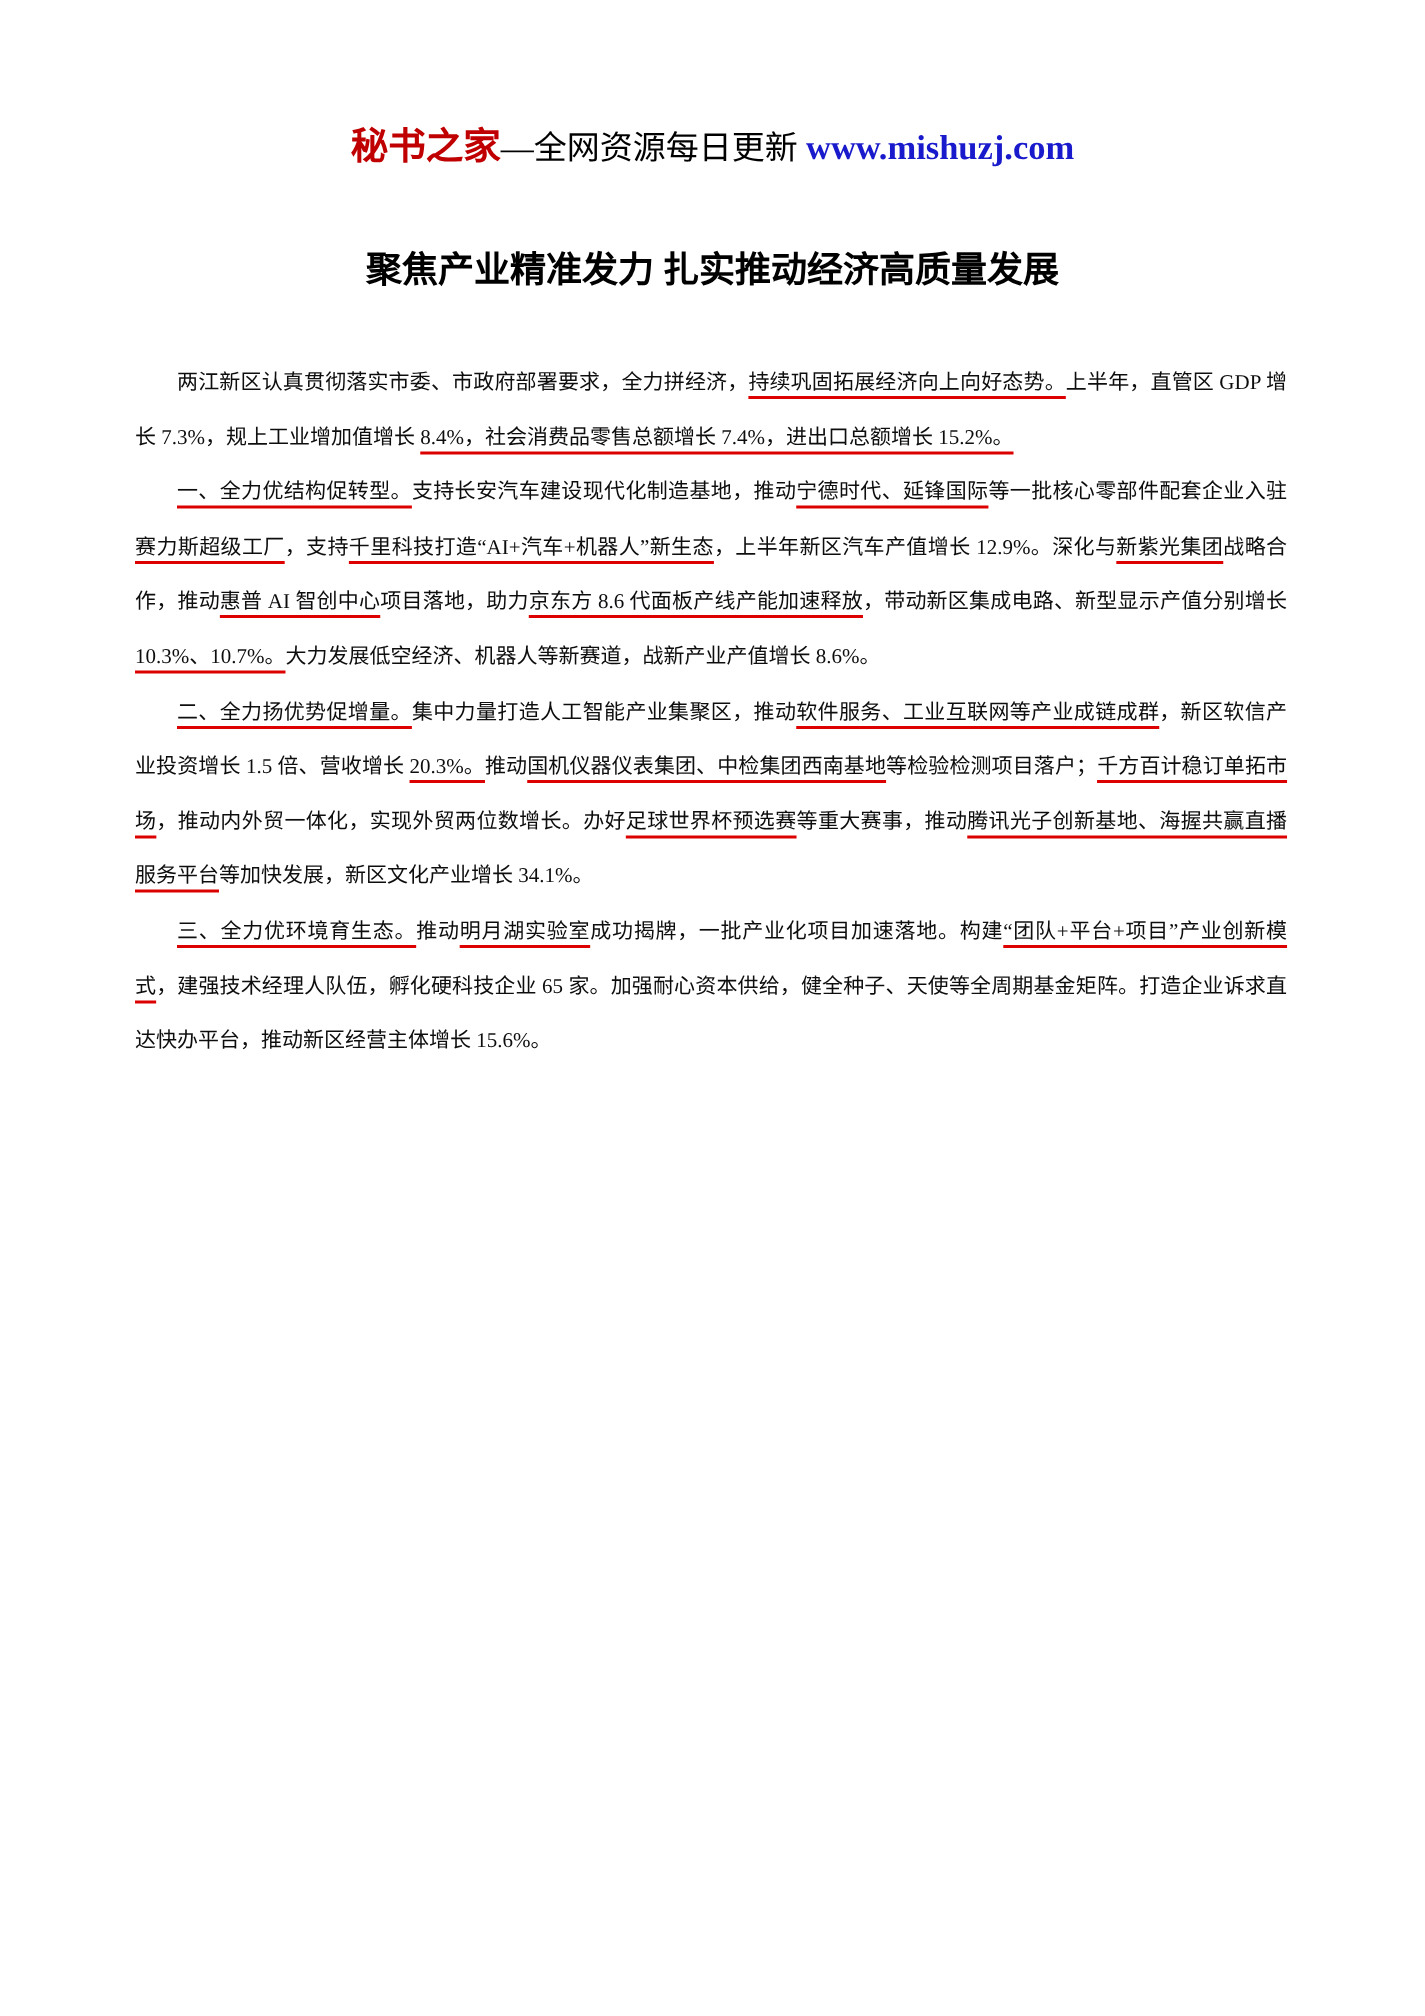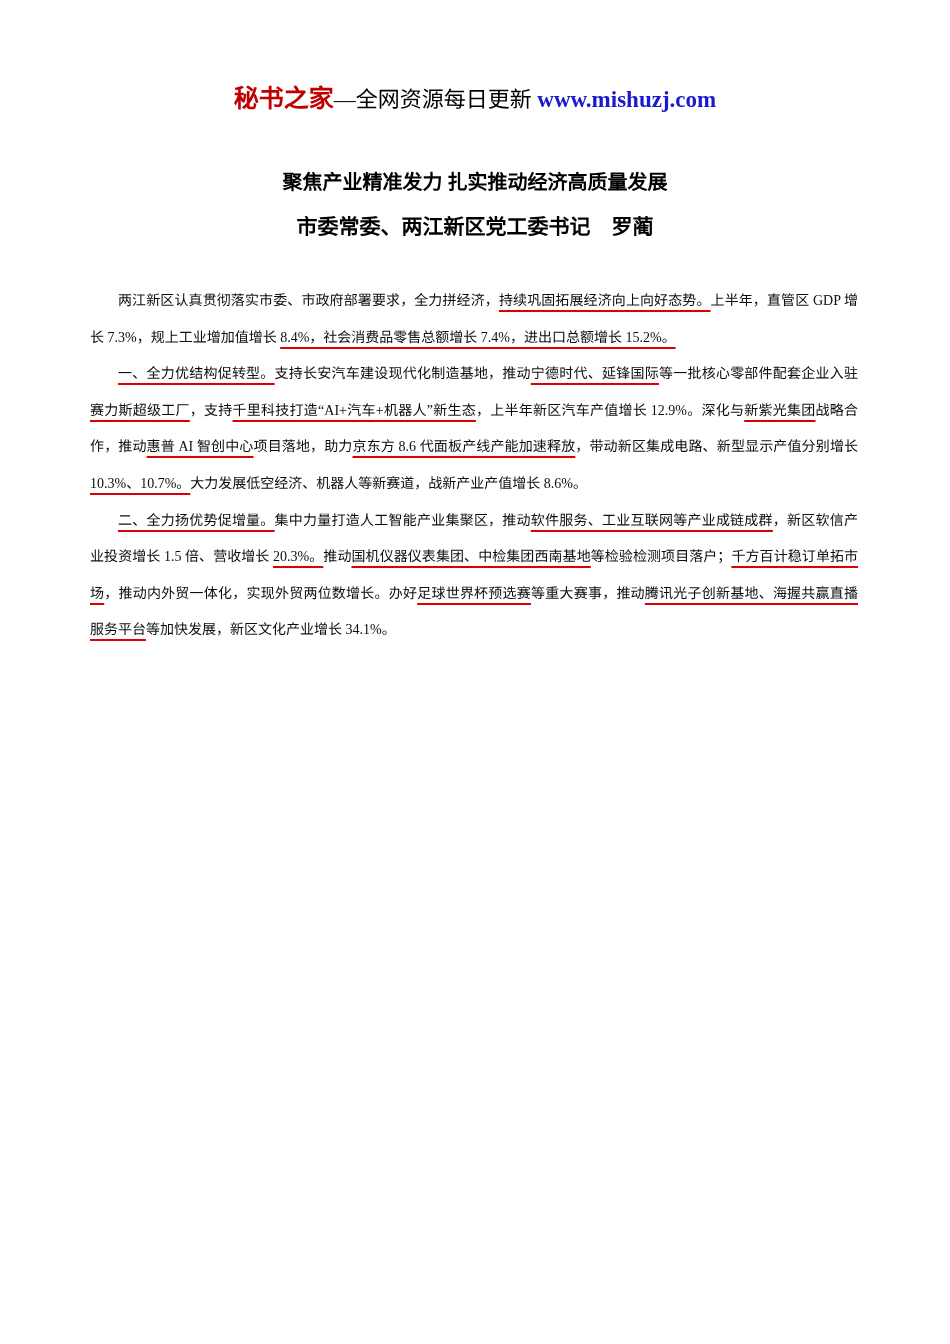--- a/index.html
+++ b/index.html
@@ -20,21 +20,21 @@
     font-size: 23px;
     line-height: 30px;
     white-space: nowrap;
   }
   .brand { font-weight: bold; font-size: 25px; }
   .tagline { font-size: 22px; }
   .url { font-weight: bold; font-size: 23px; text-decoration: none; cursor: pointer; }
   .doc-title {
     margin: 52px 0 0 0;
     text-align: center;
-    font-size: 20px;
+    font-size: 24px;
     font-weight: bold;
     line-height: 30px;
   }
   .doc-subtitle {
     margin: 16px 0 0 0;
     text-align: center;
     font-size: 21px;
     font-weight: bold;
     line-height: 28px;
   }
@@ -60,21 +60,21 @@
 
 <div class="page">
 
   <div class="header">
     <span class="brand" style="color: rgb(192, 0, 0);">秘书之家</span><span class="tagline" style="color: rgb(0, 0, 0);">—全网资源每日更新 </span>
     <a class="url" style="color: rgb(26, 26, 205);">www.mishuzj.com</a>
   </div>
 
   <h1 class="doc-title">聚焦产业精准发力 扎实推动经济高质量发展</h1>
 
-  <h2 class="doc-subtitle">市委常委、两江新区党工委书记　罗蔺</h2>
 
   <div class="doc-body">
       <p><span>两江新区认真贯彻落实市委、市政府部署要求，全力拼经济，</span><span class="u-red">持续巩固拓展经济向上向好态势。</span><span>上半年，直管区 GDP 增长 7.3%，规上工业增加值增长 </span><span class="u-red">8.4%，社会消费品零售总额增长 7.4%，进出口总额增长 15.2%。</span></p>
       <p><span class="b u-red">一、全力优结构促转型。</span><span>支持长安汽车建设现代化制造基地，推动</span><span class="u-red">宁德时代、延锋国际</span><span>等一批核心零部件配套企业入驻</span><span class="u-red">赛力斯超级工厂</span><span>，支持</span><span class="u-red">千里科技打造“AI+汽车+机器人”新生态</span><span>，上半年新区汽车产值增长 12.9%。深化与</span><span class="u-red">新紫光集团</span><span>战略合作，推动</span><span class="u-red">惠普 AI 智创中心</span><span>项目落地，助力</span><span class="u-red">京东方 8.6 代面板产线产能加速释放</span><span>，带动新区集成电路、新型显示产值分别增长 </span><span class="u-red">10.3%、10.7%。</span><span>大力发展低空经济、机器人等新赛道，战新产业产值增长 8.6%。</span></p>
       <p><span class="b u-red">二、全力扬优势促增量。</span><span>集中力量打造人工智能产业集聚区，推动</span><span class="u-red">软件服务、工业互联网等产业成链成群</span><span>，新区软信产业投资增长 1.5 倍、营收增长 </span><span class="u-red">20.3%。</span><span>推动</span><span class="u-red">国机仪器仪表集团、中检集团西南基地</span><span>等检验检测项目落户；</span><span class="u-red">千方百计稳订单拓市场</span><span>，推动内外贸一体化，实现外贸两位数增长。办好</span><span class="u-red">足球世界杯预选赛</span><span>等重大赛事，推动</span><span class="u-red">腾讯光子创新基地、海握共赢直播服务平台</span><span>等加快发展，新区文化产业增长 34.1%。</span></p>
+      <p><span class="b u-red">三、全力优环境育生态。</span><span>推动</span><span class="u-red">明月湖实验室</span><span>成功揭牌，一批产业化项目加速落地。构建</span><span class="u-red">“团队+平台+项目”产业创新模式</span><span>，建强技术经理人队伍，孵化硬科技企业 65 家。加强耐心资本供给，健全种子、天使等全周期基金矩阵。打造企业诉求直达快办平台，推动新区经营主体增长 15.6%。</span></p>
     </div>
 
 </div>
 
 </body></html>

